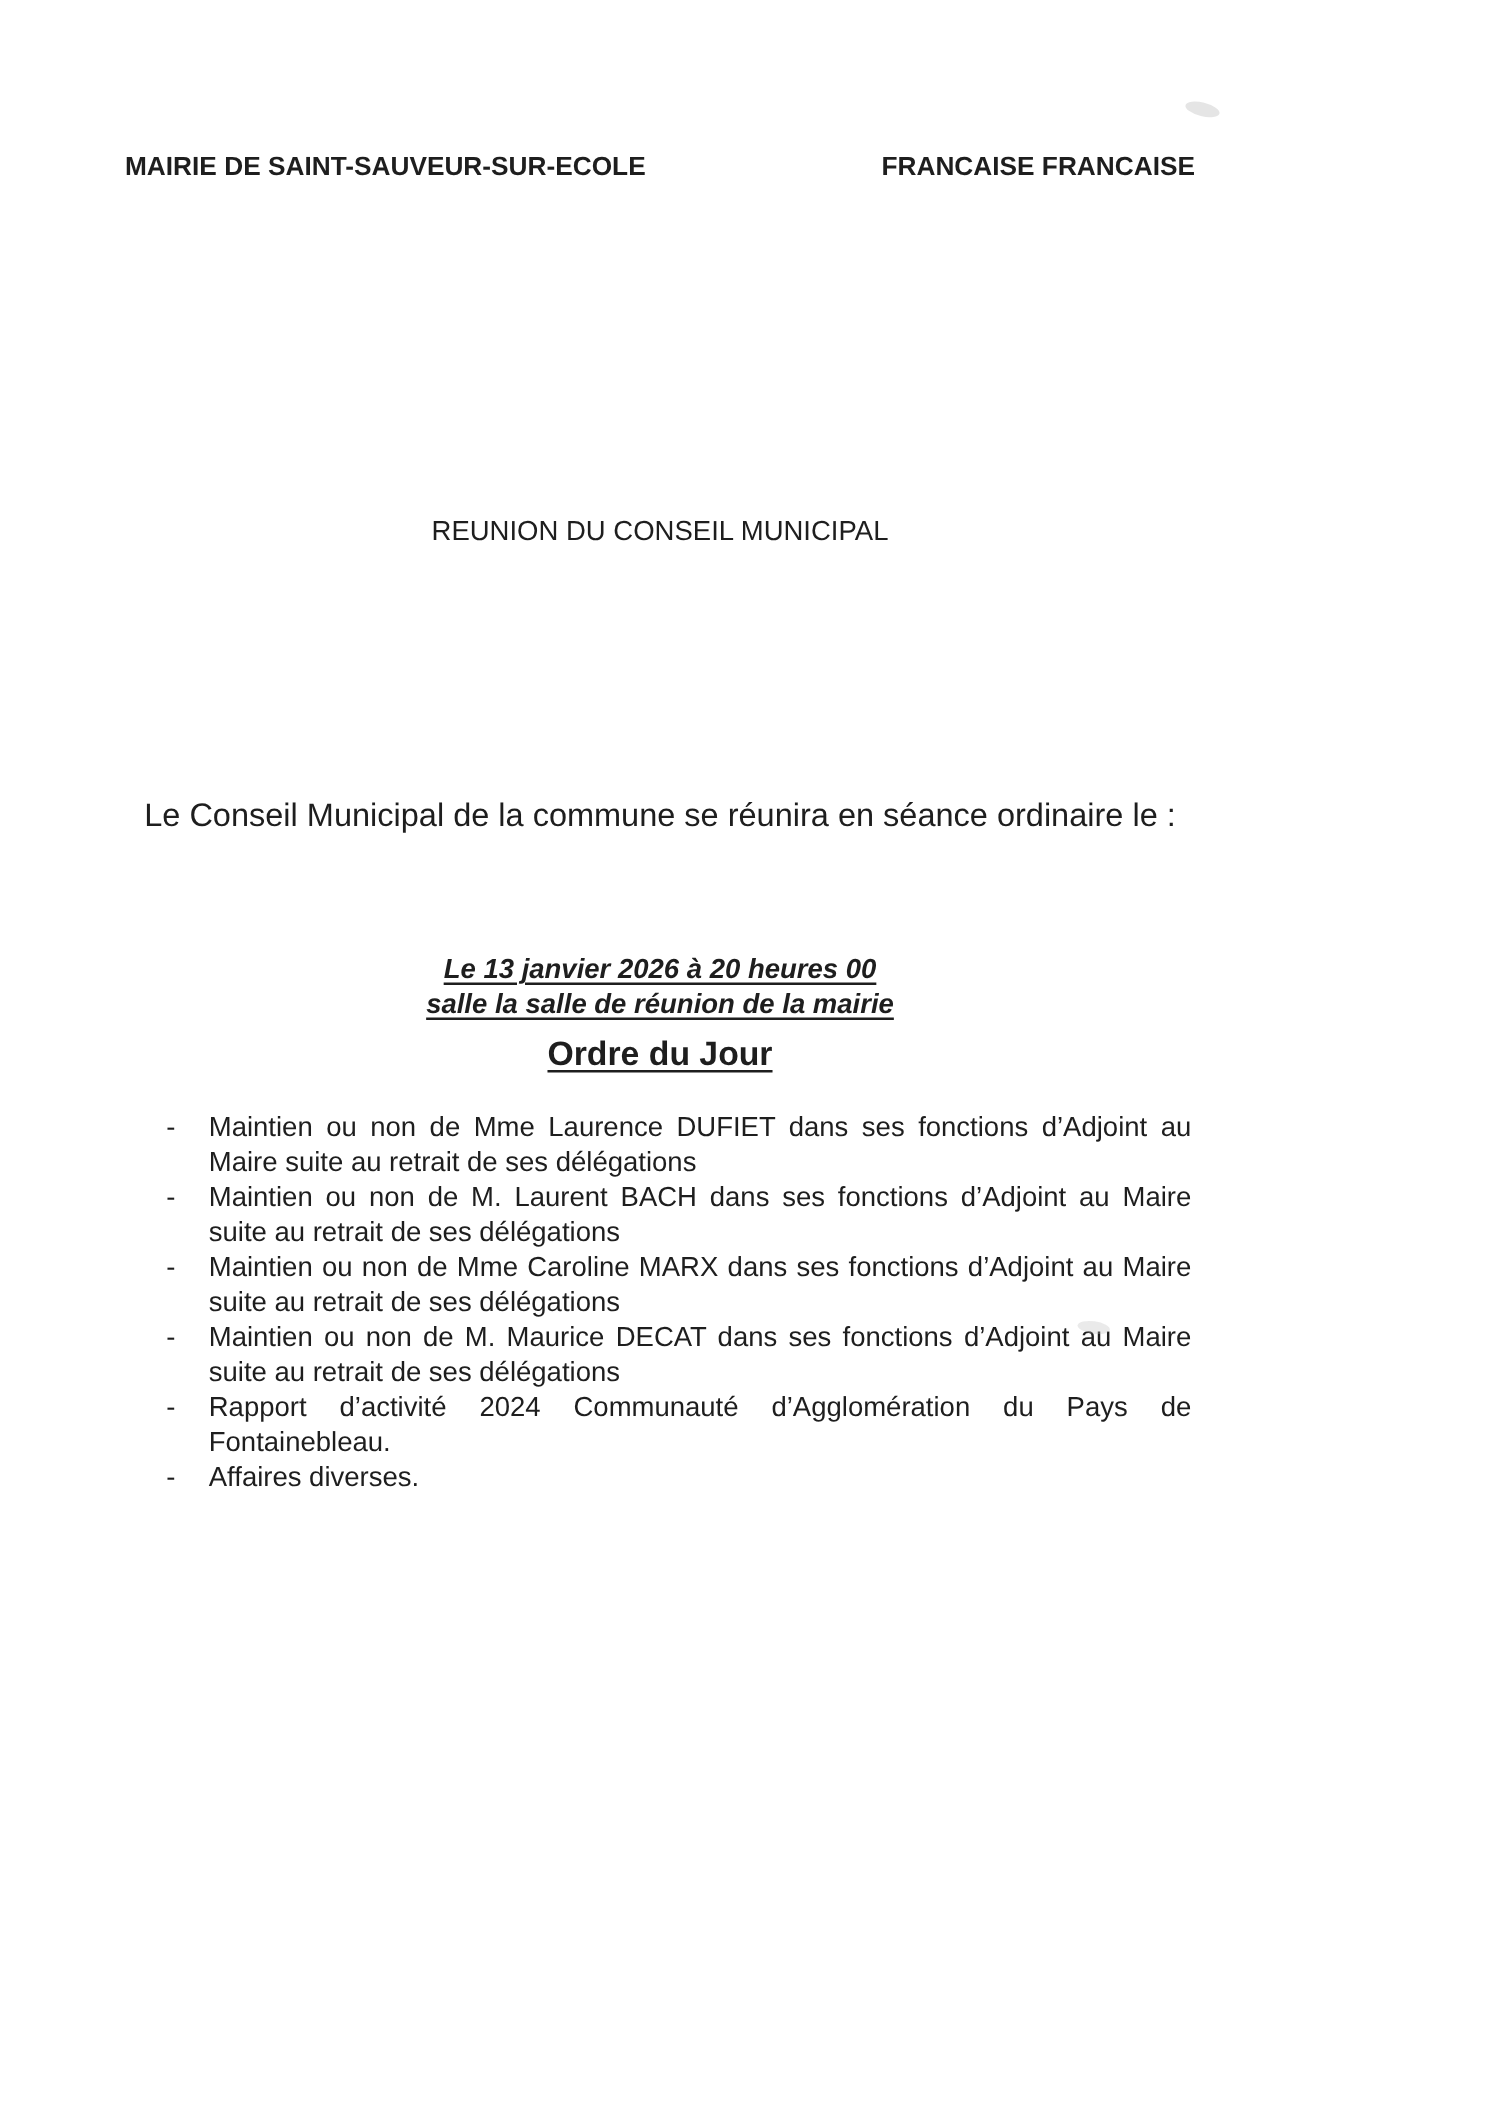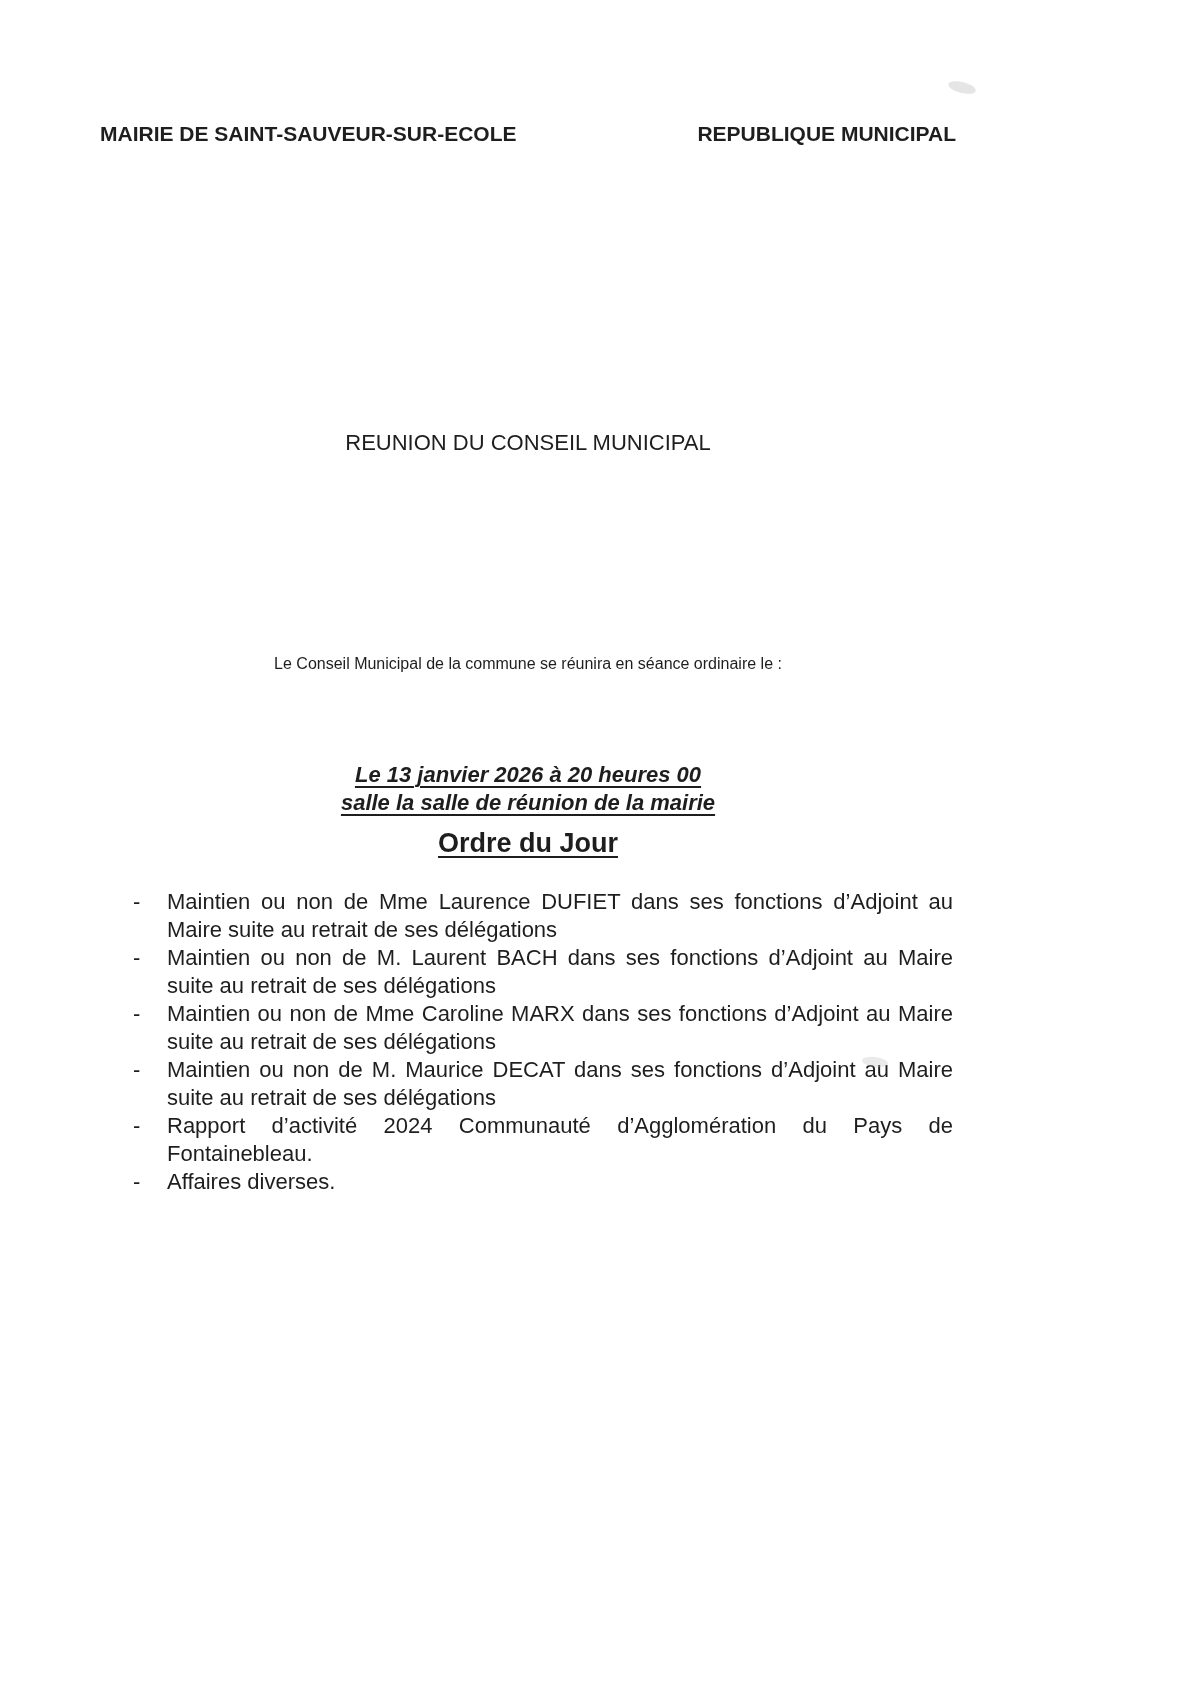--- a/index.html
+++ b/index.html
@@ -15,23 +15,23 @@
     background:var(--color-page_bg);
     color:var(--color-text);
     font-family:"Liberation Sans","DejaVu Sans",sans-serif;
   }
   
   .header{position:absolute;left:100px;top:120px;width:856px;}
   .header-row{display:flex;justify-content:space-between;align-items:flex-start;
     font-weight:bold;font-size:21px;line-height:28px;}
   .address{font-size:21px;line-height:28px;font-weight:normal;}
   
-  .title-block{position:absolute;left:72px;top:429px;width:912px;text-align:center;
+  .title-block{position:absolute;left:72px;top:411px;width:912px;text-align:center;
     font-size:22px;line-height:28px;}
-  .intro{position:absolute;left:100px;top:638px;width:856px;text-align:center;font-size:16px;line-height:28px;margin-top:12px;}
+  .intro{position:absolute;left:100px;top:638px;width:856px;text-align:center;font-size:26px;line-height:28px;}
   .meeting{position:absolute;left:100px;top:761px;width:856px;text-align:center;
     font-size:22px;font-weight:bold;font-style:italic;line-height:28px;}
   .meeting .u,.agenda-heading .u{
     text-decoration:underline;text-decoration-thickness:2px;text-underline-offset:4px;}
   .agenda-heading{position:absolute;left:100px;top:829px;width:856px;text-align:center;
     font-size:27px;font-weight:bold;line-height:28px;}
   
   .agenda{position:absolute;left:133px;top:888px;width:820px;font-size:22px;line-height:28px;}
   .agenda-item{position:relative;padding-left:34px;text-align:justify;}
   .agenda-item .dash{position:absolute;left:0;top:0;}
@@ -57,21 +57,21 @@
     background:#d7d7d7;opacity:.6;}
 </style>
 </head>
 <body>
 
 <div class="page">
 
   <div class="header">
     <div class="header-row">
       <span>MAIRIE DE SAINT-SAUVEUR-SUR-ECOLE</span>
-      <span>REPUBLIQUE MUNICIPAL</span>
+      <span>FRANCAISE FRANCAISE</span>
     </div>
   </div>
 
   <div class="title-block">
     <div>REUNION DU CONSEIL MUNICIPAL</div>
   </div>
 
   <div class="intro">Le Conseil Municipal de la commune se réunira en séance ordinaire le :</div>
 
   <div class="meeting">

